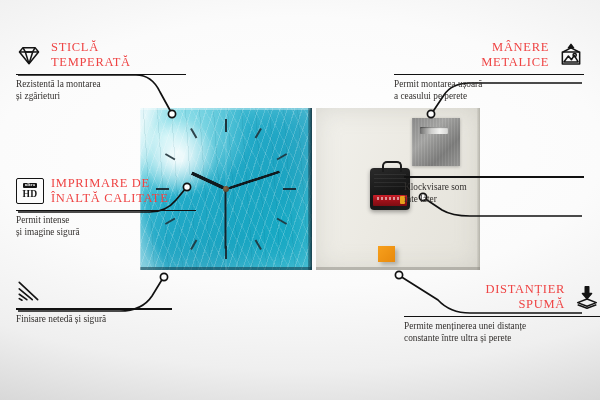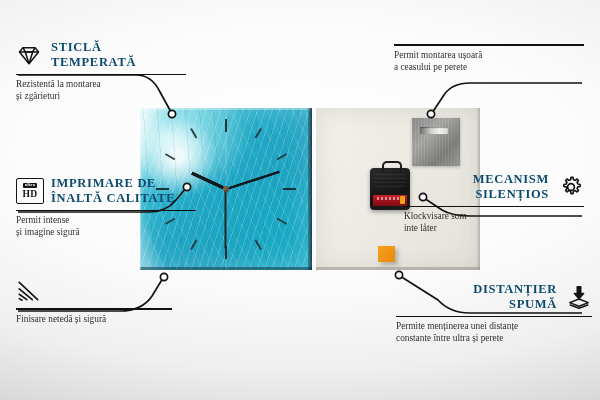--- a/index.html
+++ b/index.html
@@ -99,21 +99,21 @@
     box-shadow:3px 3px 4px rgba(120,118,110,.45);}
 
   
   .wires{position:absolute;inset:0;pointer-events:none;}
 
   
   .lab{position:absolute;}
   .lab .row{display:flex;align-items:center;gap:9px;}
   .lab.left .row{justify-content:flex-start;}
   .lab.right .row{justify-content:flex-end;}
-  .ttl{font-family:"Liberation Serif",serif;font-weight:bold;color:#0c4a6e;
+  .ttl{font-family:"Liberation Serif",serif;font-weight:normal;color:#ef4444;
     font-size:12.5px;letter-spacing:.055em;line-height:1.18;text-transform:uppercase;}
   .lab.right .ttl{text-align:right;}
   .rule{height:1.6px;background:#111;margin:4px 0 3px;}
   .sub{font-family:"Liberation Serif",serif;color:#33302e;font-size:9.3px;line-height:1.3;}
   .lab.right .sub{text-align:left;}
   .ico{width:26px;height:26px;flex:0 0 26px;display:block;}
   .ico svg{display:block;width:26px;height:26px;}
 
   .hdbox{width:26px;height:24px;border:1.6px solid #141414;border-radius:2px;
     display:flex;flex-direction:column;align-items:center;justify-content:center;line-height:1;}
@@ -271,48 +271,52 @@
         </svg>
       </span>
     </div>
     <div class="rule"></div>
     <div class="sub">
       <span>Finisare netedă și sigură</span>
     </div>
   </div>
 
   <div class="lab right" style="right:16px;top:40px;width:190px;">
+    <div class="row">
+      <span class="ttl">
+        <span>MÂNERE</span><br>
+        <span>METALICE</span>
+      </span>
+      <span class="ico">
+        <svg viewBox="0 0 24 24" fill="none" stroke="#141414" stroke-width="1.4" stroke-linejoin="round">
+          <path d="M12 2.2 L9.6 5.4 H14.4 Z" fill="#141414"></path>
+          <path d="M12 5.4 L4.6 9.2"></path>
+            <path d="M12 5.4 L19.4 9.2"></path>
+          <rect x="4" y="9.2" width="16" height="11"></rect>
+          <path d="M5.4 18.4 L9.6 13 L12.4 16.4 L15 12.4 L18.6 18.4 Z"></path>
+          <circle cx="15.4" cy="12.1" r="1.5"></circle>
+        </svg>
+      </span>
+    </div>
     <div class="rule"></div>
     <div class="sub">
       <span>Permit montarea ușoară</span><br>
       <span>a ceasului pe perete</span>
     </div>
   </div>
 
   <div class="lab right" style="right:16px;top:172px;width:180px;">
-    <div class="row">
-      <span class="ttl">
-        <span>MECANISM</span><br>
-        <span>SILENȚIOS</span>
-      </span>
-      <span class="ico">
-        <svg viewBox="0 0 24 24" fill="none" stroke="#141414" stroke-width="1.5" stroke-linejoin="round">
-          <path d="M12 3.1 l1.9 0 .35 2.1 1.6 .67 1.72-1.25 1.34 1.34 -1.25 1.72 .67 1.6 2.1 .35 0 1.9 -2.1 .35 -.67 1.6 1.25 1.72 -1.34 1.34 -1.72-1.25 -1.6 .67 -.35 2.1 -1.9 0 -.35-2.1 -1.6-.67 -1.72 1.25 -1.34-1.34 1.25-1.72 -.67-1.6 -2.1-.35 0-1.9 2.1-.35 .67-1.6 -1.25-1.72 1.34-1.34 1.72 1.25 1.6-.67 z"></path>
-          <circle cx="12" cy="12" r="3.1"></circle>
-        </svg>
-      </span>
-    </div>
     <div class="rule"></div>
     <div class="sub">
       <span>Klockvisare som</span><br>
       <span>inte låter</span>
     </div>
   </div>
 
-  <div class="lab right" style="right:8px;top:282px;width:196px;">
+  <div class="lab right" style="right:0;top:282px;width:196px;">
     <div class="row">
       <span class="ttl">
         <span>DISTANȚIER</span><br>
         <span>SPUMĂ</span>
       </span>
       <span class="ico">
         <svg viewBox="0 0 24 24" fill="none" stroke="#141414" stroke-width="1.4" stroke-linejoin="round">
           <path d="M10.4 2.6 h3.2 v6.2 h2.6 L12 13.6 L7.8 8.8 h2.6 z" fill="#141414"></path>
           <path d="M12 13.9 L3.4 17.2 L12 20.5 L20.6 17.2 Z"></path>
           <path d="M3.4 19.1 L12 22.4 L20.6 19.1"></path>

